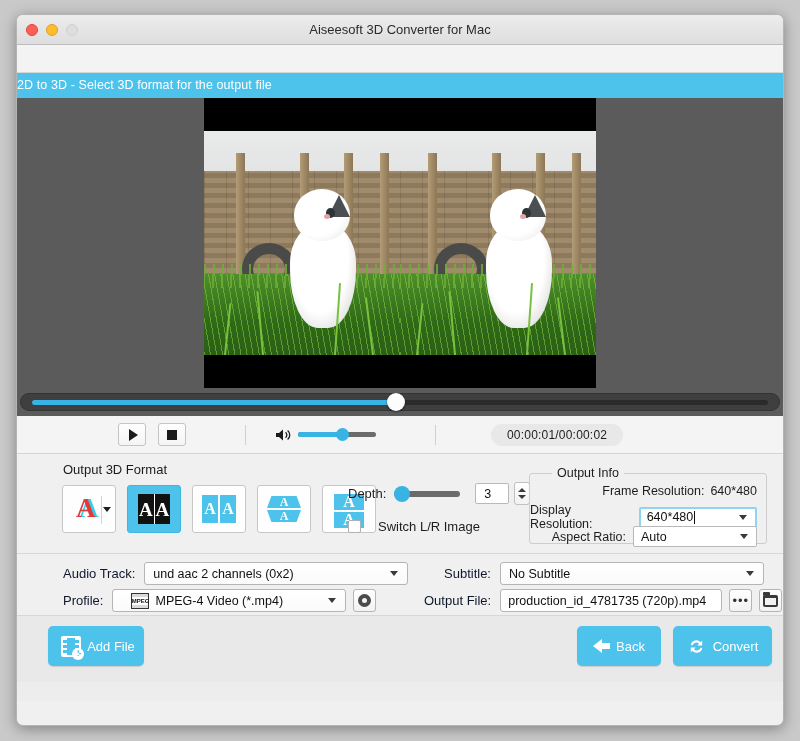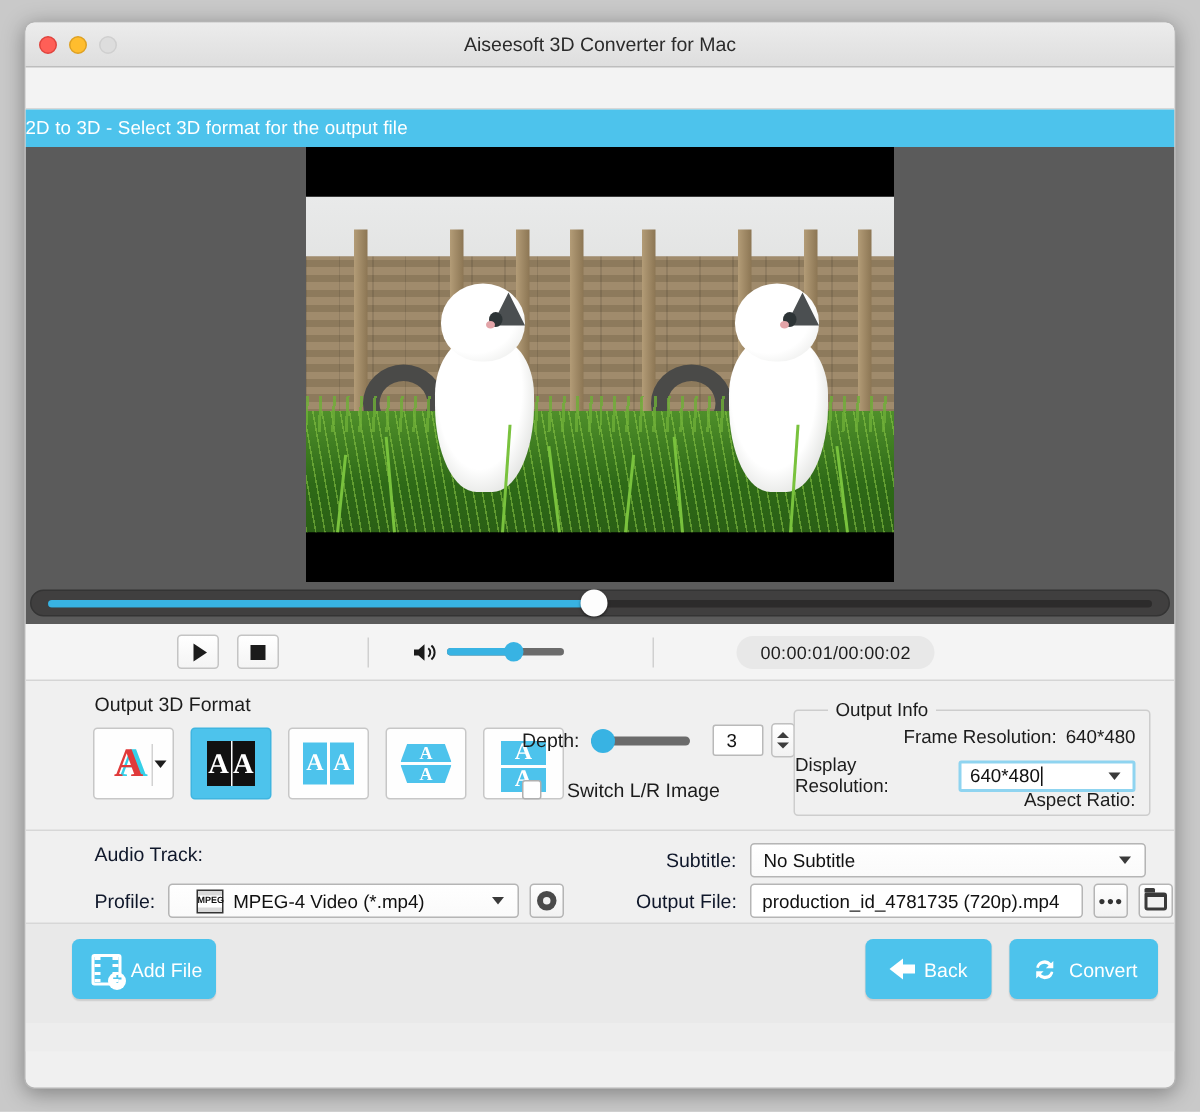--- a/index.html
+++ b/index.html
@@ -480,28 +480,36 @@
         <span class="mini-label">Display Resolution:</span>
         <div class="ddown focus">
           <span>640*480</span>
           <span class="caretbar"></span>
           <span class="arrow"></span>
         </div>
       </div>
 
       <div class="oi-row" id="oi-aspect">
         <span class="mini-label">Aspect Ratio:</span>
+        <div class="ddown">
+          <span>Auto</span>
+          <span class="arrow"></span>
+        </div>
       </div>
     </div>
   </div>
 
   <div id="settings">
 
     <div class="srow" id="row-audio">
       <span class="slabel">Audio Track:</span>
+      <div class="select" id="sel-audio">
+        <span>und aac 2 channels (0x2)</span>
+        <span class="arrow"></span>
+      </div>
     </div>
 
     <div class="srow" id="row-profile">
       <span class="slabel">Profile:</span>
       <div class="select" id="sel-profile">
         <span class="mpeg-ico">MPEG</span>
         <span>MPEG-4 Video (*.mp4)</span>
         <span class="arrow"></span>
       </div>
       <div class="sqbtn">

